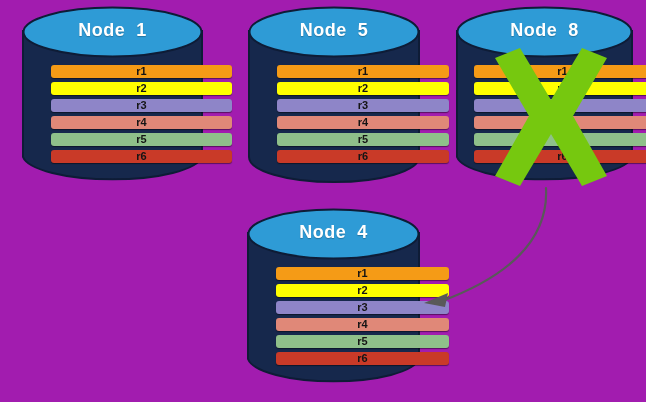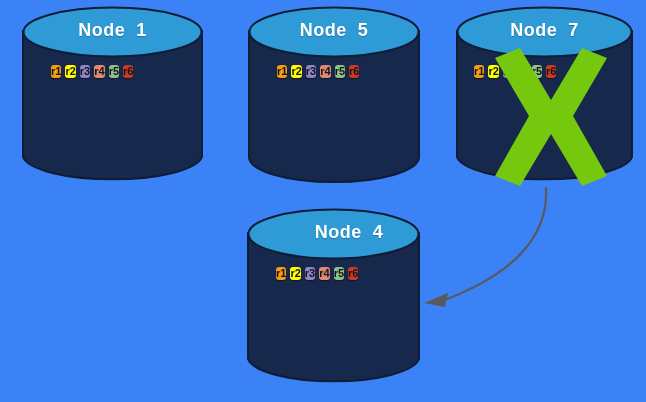--- a/index.html
+++ b/index.html
@@ -10,21 +10,21 @@
     width: 646px;
     height: 402px;
     background: #ffffff;
     font-family: "Liberation Sans", sans-serif;
     overflow: hidden;
   }
   #stage {
     position: relative;
     width: 646px;
     height: 402px;
-    background: #3b82f6;
+    background: #a21caf;
   }
 
   
   .node {
     position: absolute;
   }
   .cyl-svg {
     position: absolute;
     left: 0;
     top: 0;
@@ -41,21 +41,21 @@
     letter-spacing: 0.5px;
     white-space: pre;
     text-shadow: 0 1px 1px rgba(0,0,0,0.25);
     pointer-events: none;
   }
   .rows {
     position: absolute;
     left: 0;
     width: 100%;
     display: flex;
-    flex-direction: row;
+    flex-direction: column;
   }
   .row-bar {
     position: relative;
     border-radius: 3px;
     box-shadow: 0 1px 1px rgba(0,0,0,0.45);
     display: flex;
     align-items: center;
     justify-content: center;
     color: #141414;
     font-weight: bold;
@@ -138,21 +138,21 @@
         <span>r6</span>
       </div>
     </div>
   </div>
 
   <div class="node" style="left:456px; top:6px; width:177px; height:176px;">
     <svg class="cyl-svg" width="177" height="176" viewBox="0 0 177 176">
       <path d="M1,25 L1,151 A88,25 0 0 0 176,151 L176,25 Z" fill="#16284C" stroke="#0E1C36" stroke-width="2"></path>
       <ellipse cx="88.5" cy="26" rx="87" ry="24.5" fill="#2E9BD6" stroke="#0E1C36" stroke-width="2"></ellipse>
     </svg>
-    <div class="node-title" style="top:14px; font-size:18px;">Node  7</div>
+    <div class="node-title" style="top:14px; font-size:18px;">Node  8</div>
     <div class="rows" style="top:59px; padding:0 18px; gap:4px;">
       <div class="row-bar" style="height:13px; font-size:11px; background:#F59B16;">
         <span>r1</span>
       </div>
       <div class="row-bar" style="height:13px; font-size:11px; background:#FFFF00;">
         <span>r2</span>
       </div>
       <div class="row-bar" style="height:13px; font-size:11px; background:#8E85C8;">
         <span>r3</span>
       </div>
@@ -165,21 +165,21 @@
       <div class="row-bar" style="height:13px; font-size:11px; background:#C93A28;">
         <span>r6</span>
       </div>
     </div>
   </div>
 
   <svg class="fail-x" style="left:490px; top:46px; width:122px; height:142px;" width="122" height="142" viewBox="0 0 122 142">
     <path d="M5,12 L30,2 L61,54 L92,2 L117,12 L83,70 L117,130 L92,140 L61,88 L30,140 L5,130 L39,70 Z" fill="#76C80F"></path>
   </svg>
 
-  <div class="node" style="left:247px; top:208px; width:173px; height:176px;padding-left:31px;">
+  <div class="node" style="left:247px; top:208px; width:173px; height:176px;">
     <svg class="cyl-svg" width="173" height="176" viewBox="0 0 173 176">
       <path d="M1,25 L1,151 A86,25 0 0 0 172,151 L172,25 Z" fill="#16284C" stroke="#0E1C36" stroke-width="2"></path>
       <ellipse cx="86.5" cy="26" rx="85" ry="24.5" fill="#2E9BD6" stroke="#0E1C36" stroke-width="2"></ellipse>
     </svg>
     <div class="node-title" style="top:14px; font-size:18px;">Node  4</div>
     <div class="rows" style="top:59px; padding:0 29px; gap:4px;">
       <div class="row-bar" style="height:13px; font-size:11px; background:#F59B16;">
         <span>r1</span>
       </div>
       <div class="row-bar" style="height:13px; font-size:11px; background:#FFFF00;">

